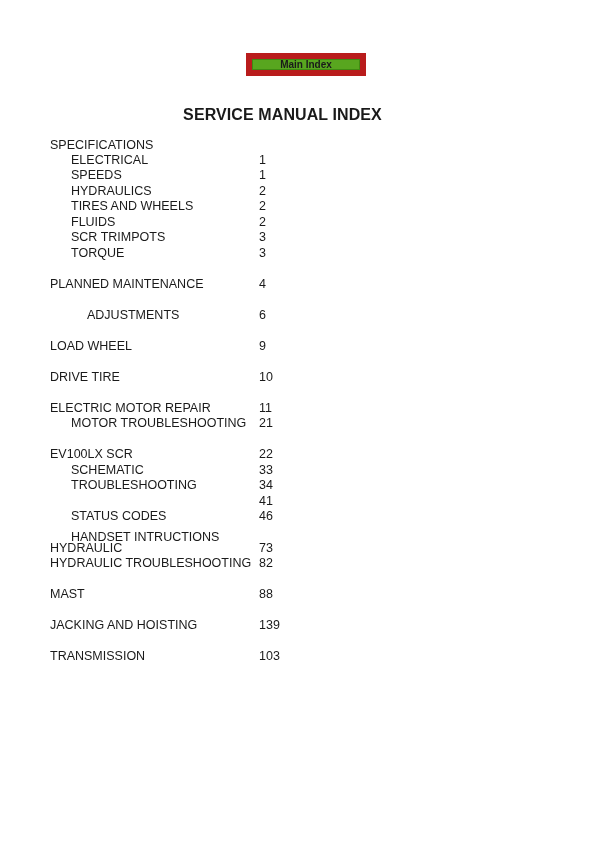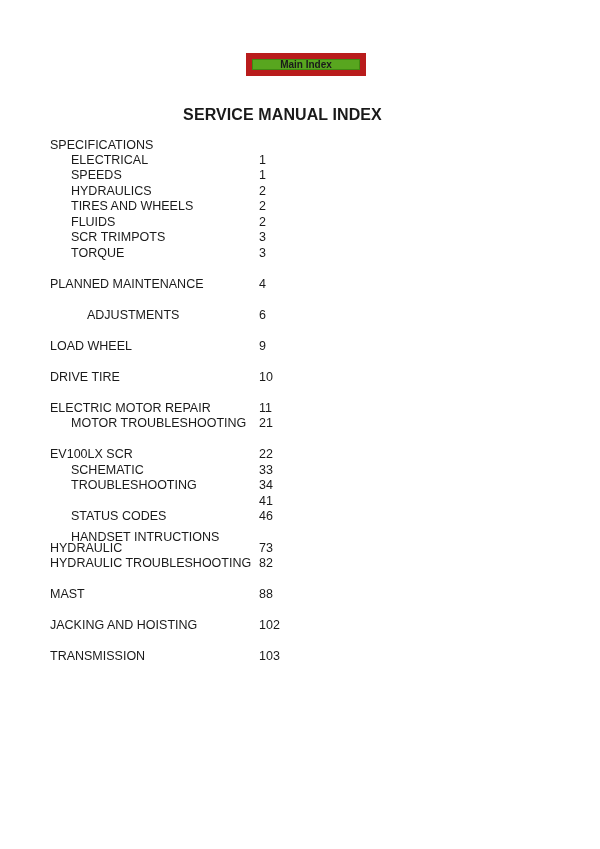--- a/index.html
+++ b/index.html
@@ -106,19 +106,19 @@
     <div class="row" style="top: 556px; left: 0px; width: 600px;">
       <span class="label" style="left: 50px;">HYDRAULIC TROUBLESHOOTING</span>
       <span class="page">82</span>
     </div>
     <div class="row" style="top: 587px; left: 0px; width: 600px;">
       <span class="label" style="left: 50px;">MAST</span>
       <span class="page">88</span>
     </div>
     <div class="row" style="top: 618px; left: 0px; width: 600px;">
       <span class="label" style="left: 50px;">JACKING AND HOISTING</span>
-      <span class="page">102</span>
+      <span class="page">139</span>
     </div>
     <div class="row" style="top: 649px; left: 0px; width: 600px;">
       <span class="label" style="left: 50px;">TRANSMISSION</span>
       <span class="page">103</span>
     </div>
   </div>
 
 </body></html>

